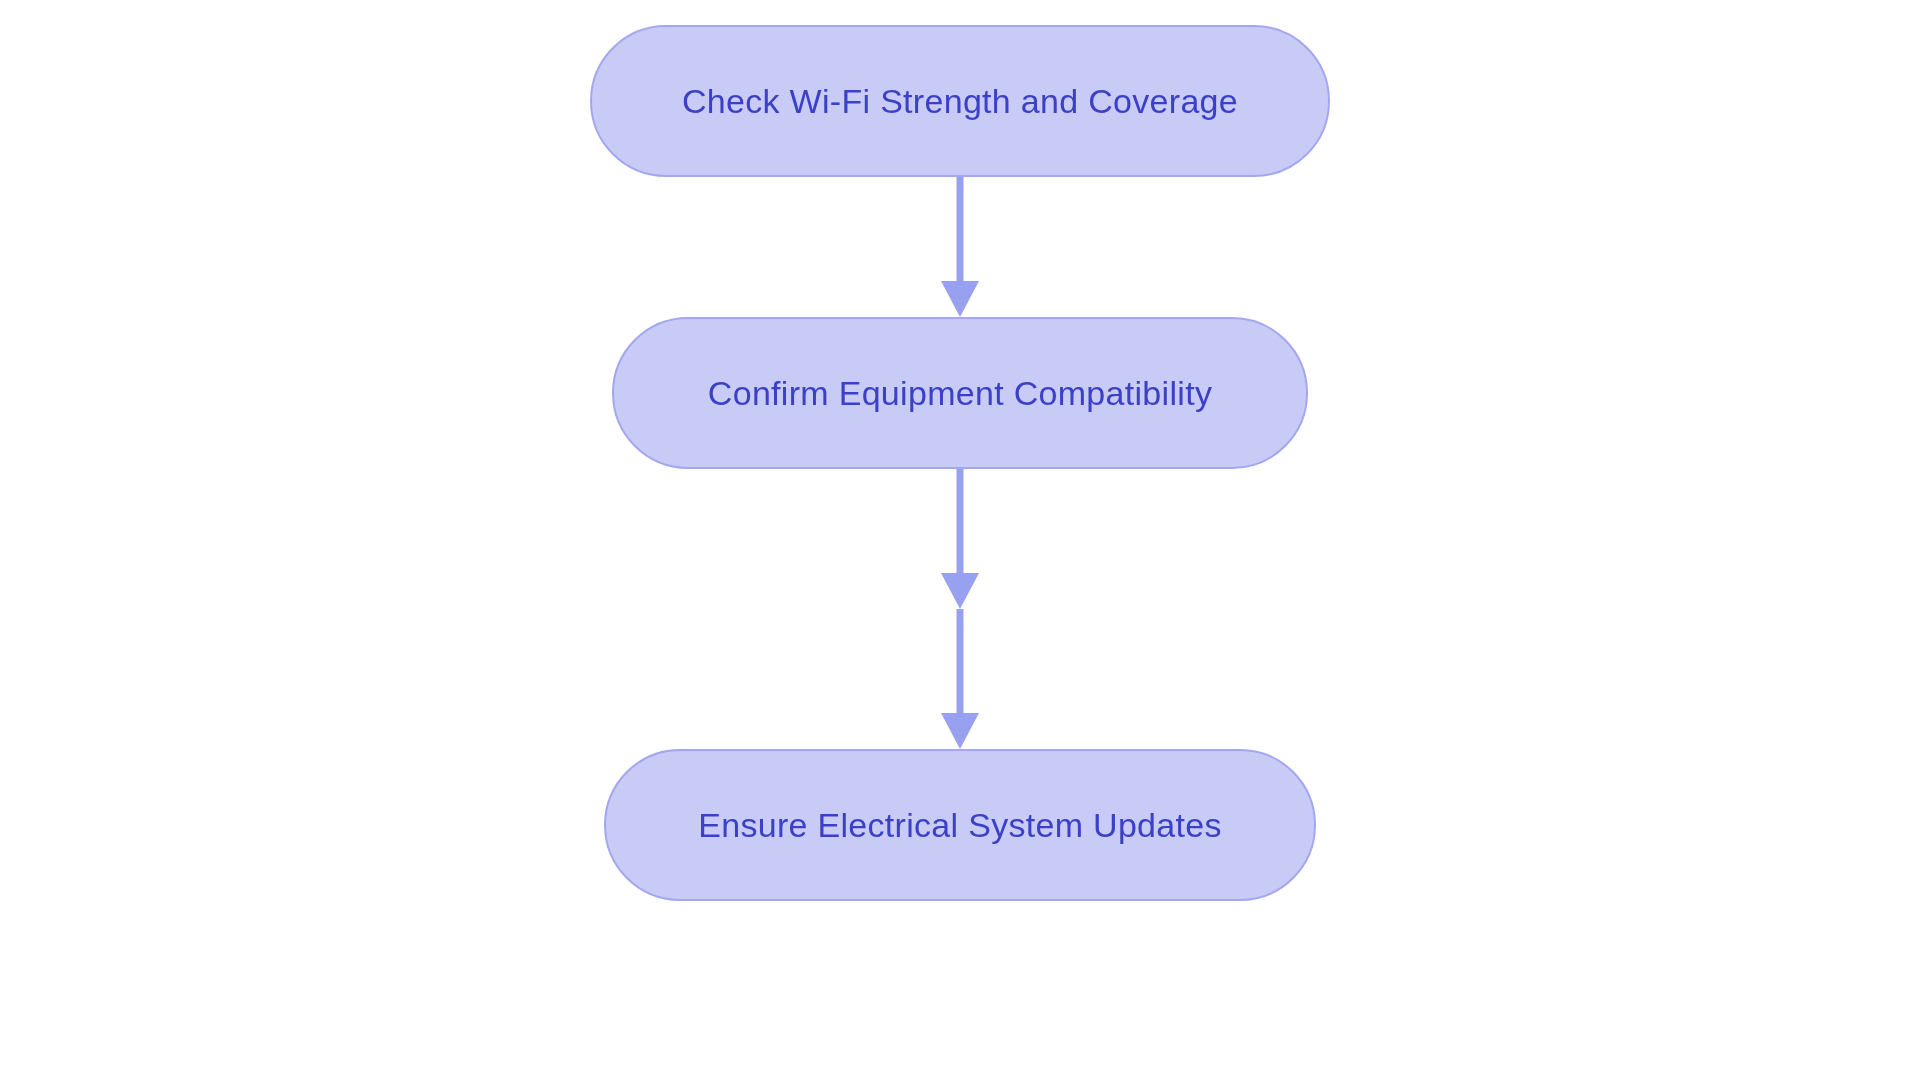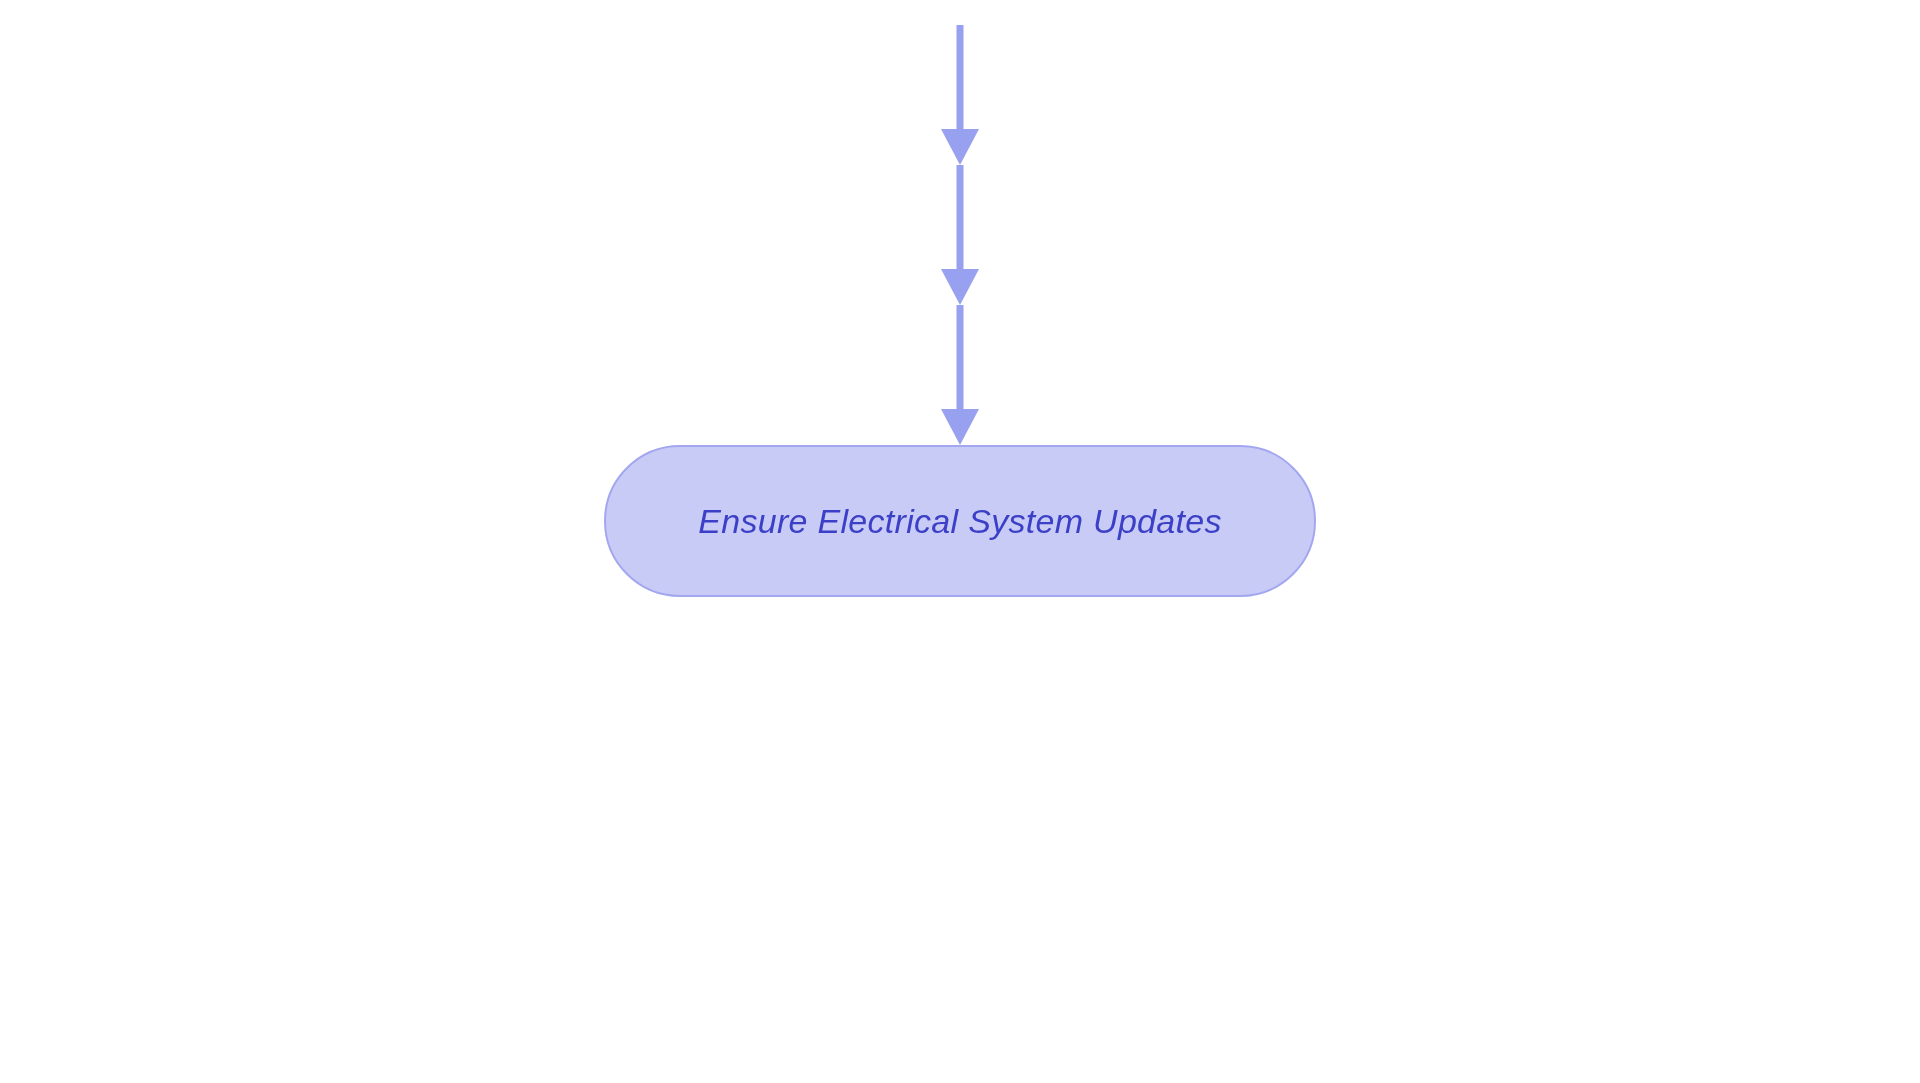--- a/index.html
+++ b/index.html
@@ -39,41 +39,47 @@
   }
   .node .label {
     font-size: 34px;
     letter-spacing: 0.3px;
     color: var(--node-text);
     white-space: nowrap;
   }
   .n1 { min-width: 740px; }
   .n2 { min-width: 696px; }
   .n3 { min-width: 648px; }
-  .n4 { min-width: 712px; font-style: italic; }
+  .n4 { min-width: 712px; }
   .connector {
     flex: 0 0 auto;
     display: block;
     width: 44px;
     height: 140px;
   }
   .connector .stem { fill: var(--arrow); }
   .connector .head { fill: var(--arrow); }
 </style>
 </head>
 <body>
 
 <div class="canvas">
 
+  <div class="node n1">
+    <span class="label">Check Wi-Fi Strength and Coverage</span>
+  </div>
 
   <svg class="connector" viewBox="0 0 44 140" aria-hidden="true">
     <rect class="stem" x="18.5" y="0" width="7" height="106"></rect>
     <polygon class="head" points="3,104 41,104 22,140"></polygon>
   </svg>
 
+  <div class="node n2">
+    <span class="label">Confirm Equipment Compatibility</span>
+  </div>
 
   <svg class="connector" viewBox="0 0 44 140" aria-hidden="true">
     <rect class="stem" x="18.5" y="0" width="7" height="106"></rect>
     <polygon class="head" points="3,104 41,104 22,140"></polygon>
   </svg>
 
 
   <svg class="connector" viewBox="0 0 44 140" aria-hidden="true">
     <rect class="stem" x="18.5" y="0" width="7" height="106"></rect>
     <polygon class="head" points="3,104 41,104 22,140"></polygon>

